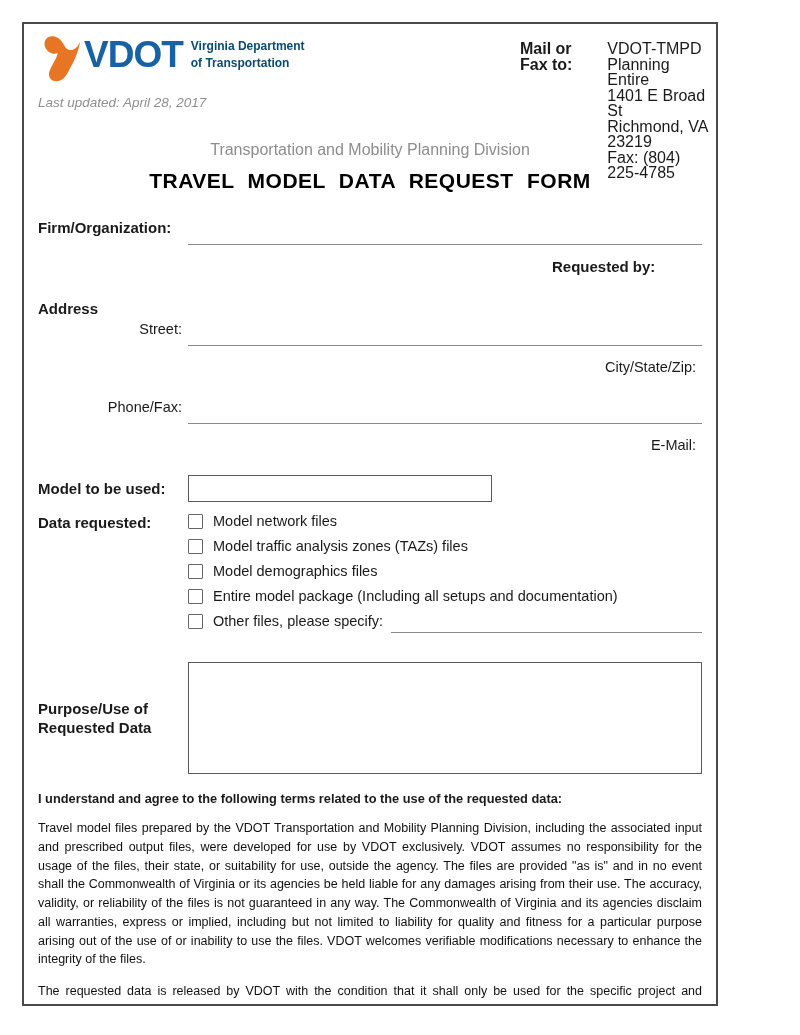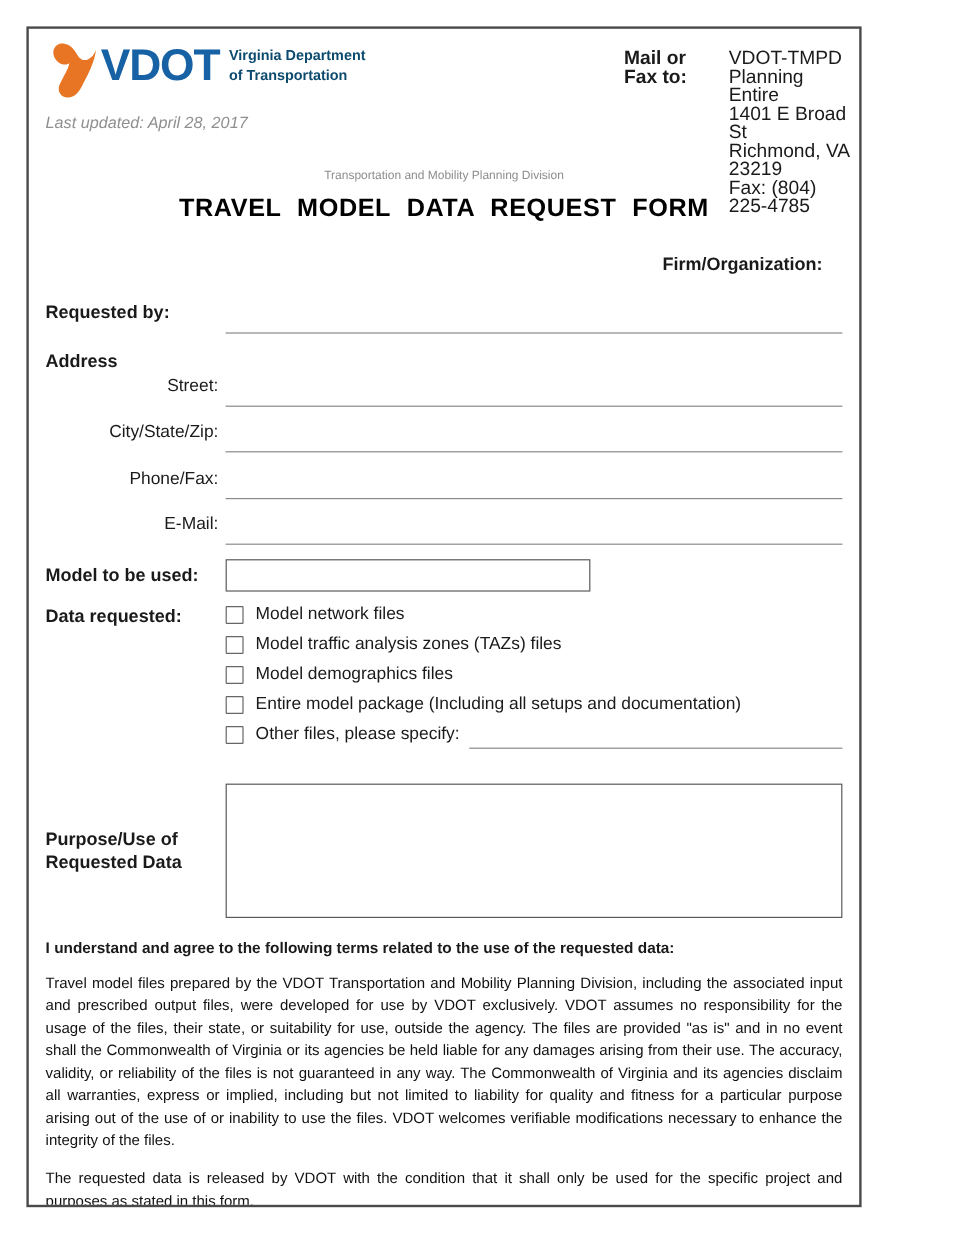--- a/index.html
+++ b/index.html
@@ -16,33 +16,33 @@
   .logo-acronym{font-size:37px;font-weight:bold;color:#1761a5;letter-spacing:-1px;
                 line-height:44px;margin-left:-6px;}
   .logo-dept{margin-left:8px;margin-top:5px;font-size:12px;font-weight:bold;
              color:#0c4a6e;line-height:17px;}
   .last-updated{margin-top:12px;font-size:13.5px;font-style:italic;color:#8f8f8f;}
   .mailto{position:absolute;left:482px;top:8px;display:flex;font-size:16px;line-height:15.5px;}
   .mailto-label{font-weight:bold;width:103px;}
   .mailto-lines{margin-left:14px;}
 
   
-  .division{margin-top:16px;text-align:center;font-size:10px;color:#8d8d8d;}
+  .division{margin-top:16px;text-align:center;font-size:16px;color:#8d8d8d;}
   .form-title{margin:10px 0 0 0;text-align:center;font-size:21px;font-weight:bold;
               letter-spacing:.5px;word-spacing:7px;color:#000000;}
 
   
   .field-row{display:flex;align-items:flex-end;}
   .flabel{width:150px;flex:0 0 auto;padding-bottom:9px;font-size:15px;box-sizing:border-box;}
   .flabel.bold{font-weight:bold;}
   .flabel.sub{text-align:right;padding-right:6px;font-size:14.5px;font-weight:normal;}
   .fill-line{flex:1;height:0;border-bottom:1.5px solid #8a8a8a;cursor:text;}
   .addr-label{margin-top:15px;font-size:15px;font-weight:bold;}
 
-  .mt26{margin-top:26px;flex-direction:column;} .mt13{margin-top:13px;} .mt14{margin-top:14px;}
+  .mt26{margin-top:26px;} .mt13{margin-top:13px;flex-direction:column;} .mt14{margin-top:14px;}
   .mt4{margin-top:4px;}
 
   .model-row{display:flex;align-items:flex-end;margin-top:12px;}
   .model-row .flabel{padding-bottom:5px;}
   .model-box{width:302px;height:25px;border:1.5px solid #5a5a5a;background:#fff;cursor:text;}
 
   
   .data-row{display:flex;margin-top:11px;}
   .data-row .flabel{padding-bottom:0;padding-top:1px;}
   .cb-col{flex:1;}

